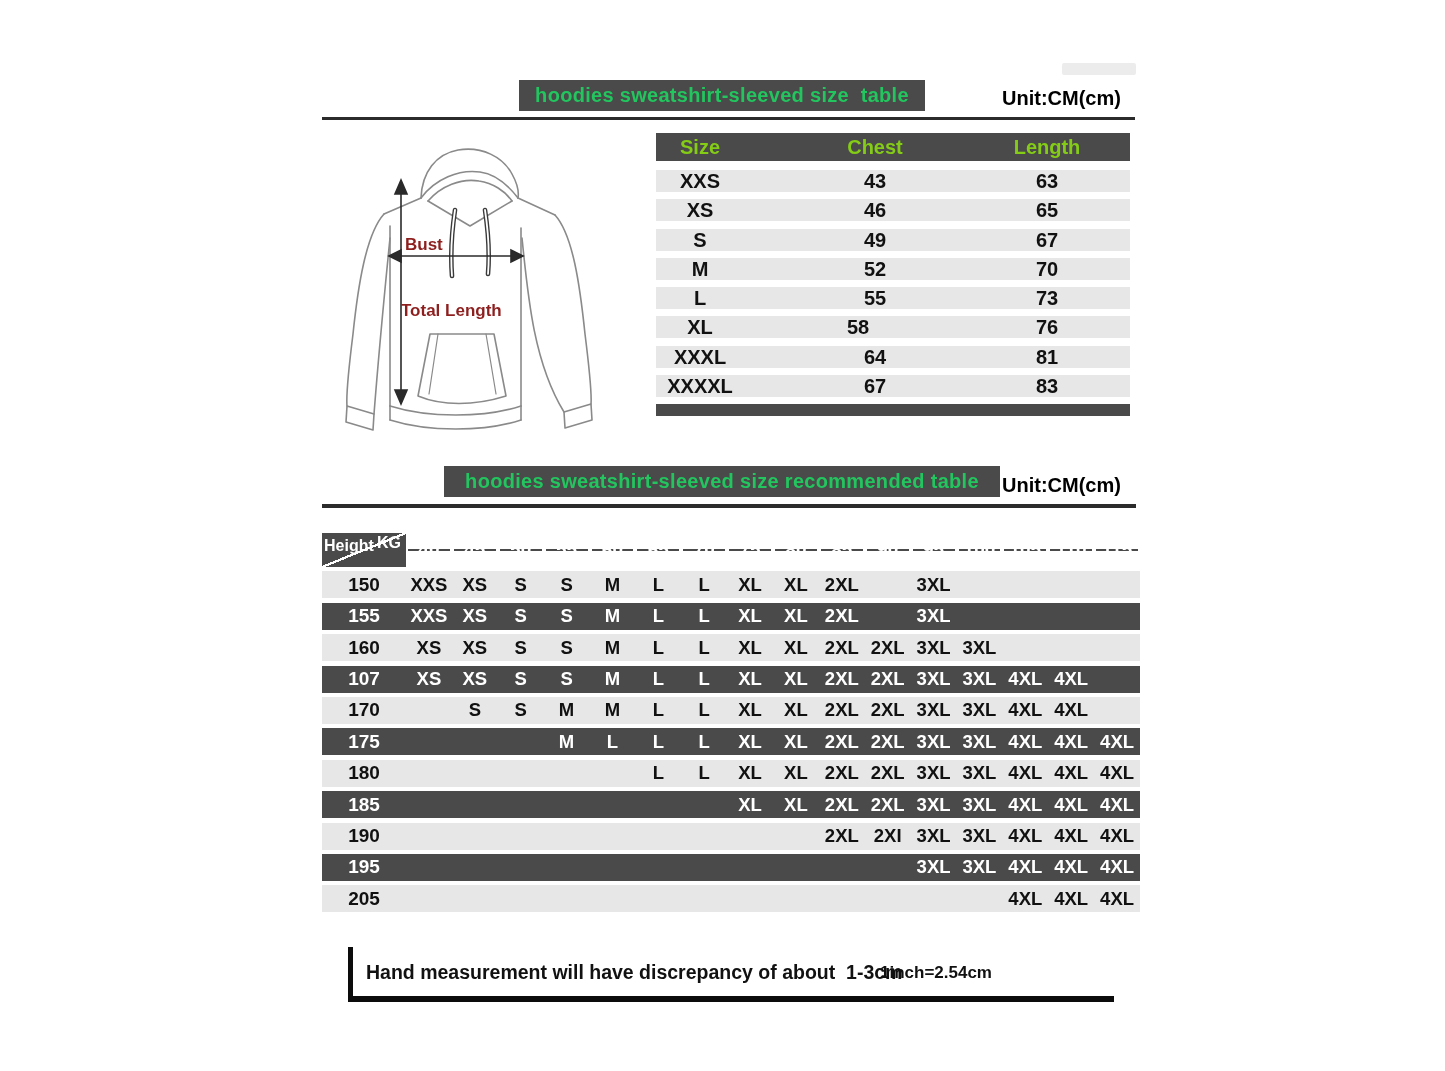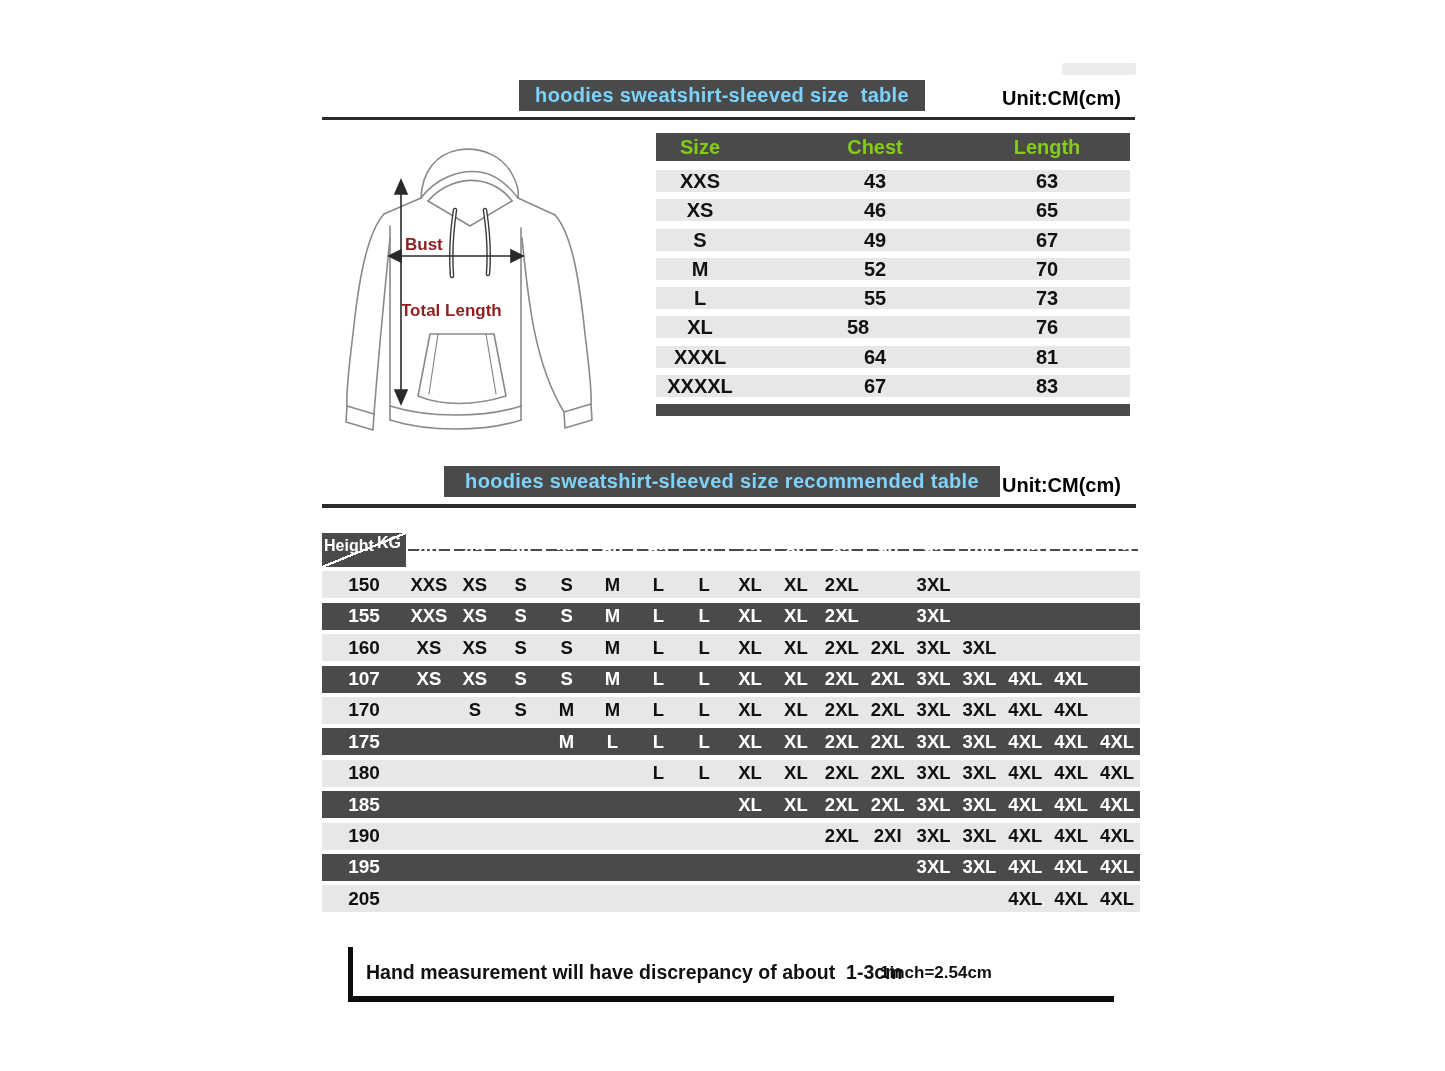--- a/index.html
+++ b/index.html
@@ -8,21 +8,21 @@
     --red:#8e1f1f;
     --ink:#111;
     --rule:#2b2b2b;
   }
   html,body{margin:0;padding:0;background:#fff;}
   .canvas{
     position:relative;width:1445px;height:1071px;background:#fff;overflow:hidden;
     font-family:"Liberation Sans",sans-serif;font-weight:bold;color:var(--ink);
   }
   .bar{
-    position:absolute;background:var(--dark);color:#7dd3fc;display:flex;
+    position:absolute;background:var(--dark);color:#22c55e;display:flex;
     align-items:center;justify-content:center;font-size:20px;white-space:pre;letter-spacing:.3px;
   }
   #title1{left:519px;top:80px;width:406px;height:31px;}
   #title2{left:444px;top:466px;width:556px;height:31px;}
   .unit{position:absolute;font-size:20px;color:#000;white-space:pre;}
   #unit1{left:1002px;top:87px;}
   #unit2{left:1002px;top:474px;}
   .rule{position:absolute;background:var(--rule);}
   #rule1{left:322px;top:117px;width:813px;height:3px;}
   #rule2{left:322px;top:504px;width:814px;height:4px;}

